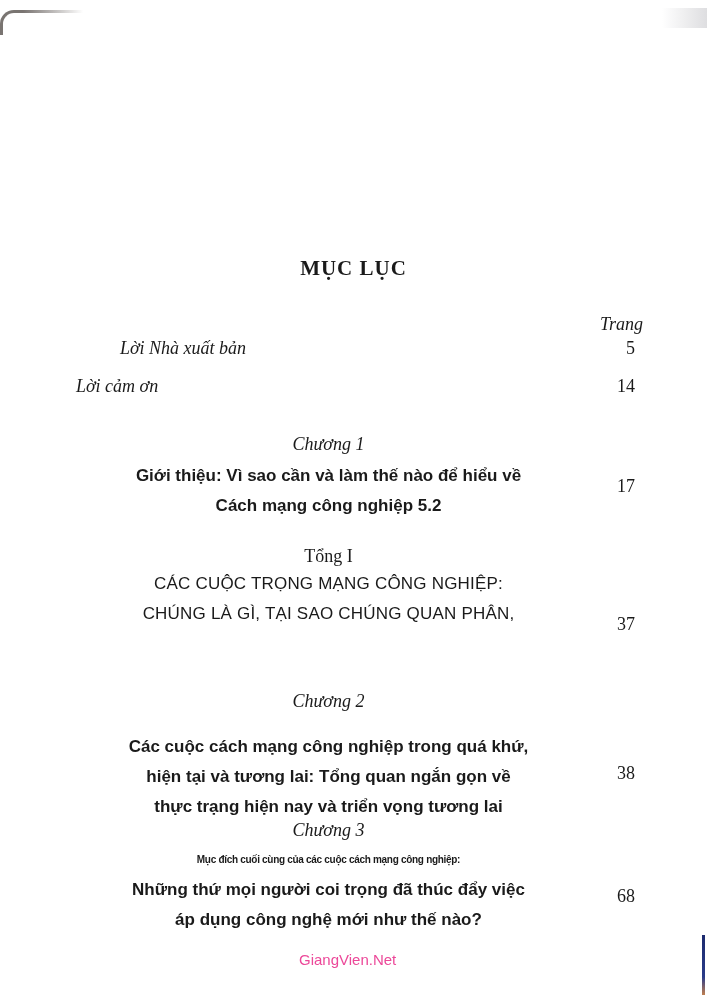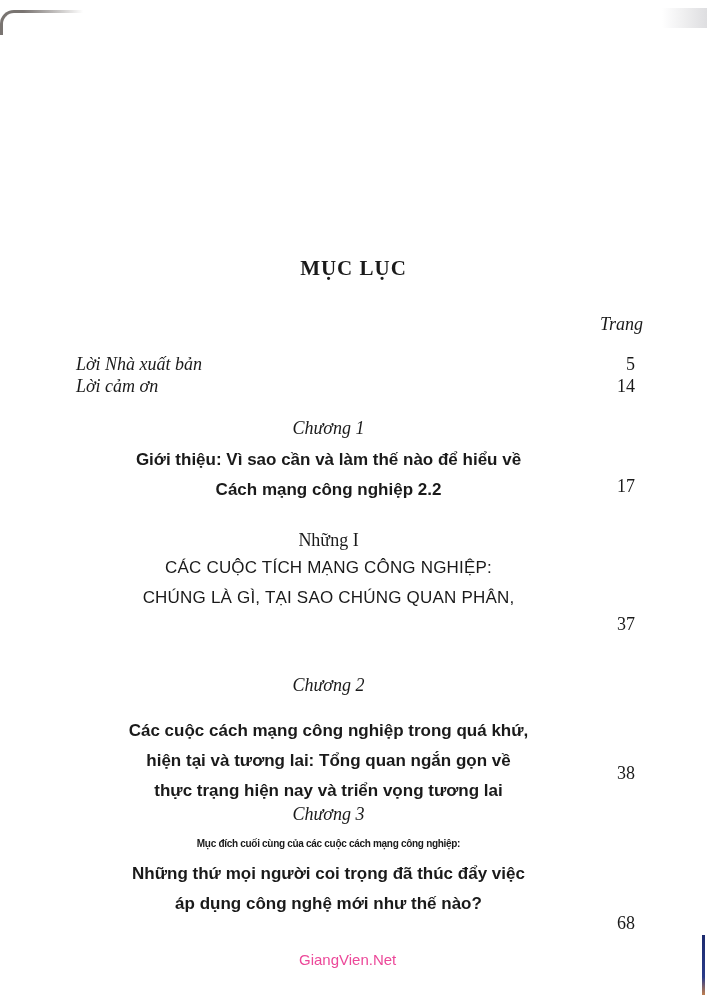--- a/index.html
+++ b/index.html
@@ -75,20 +75,21 @@
     }
     .entry {
       position: absolute;
       left: 0; right: 0;
     }
     .entry .label {
       text-align: center;
       font-size: 18px;
       margin-right: 70px;
       margin-left: 20px;
+      margin-top: 16px;
     }
     .entry .label.italic { font-style: italic; }
     .entry .line {
       text-align: center;
       font-size: 18px;
       line-height: 30px;
       margin-right: 70px;
       margin-left: 20px;
       white-space: nowrap;
     }
@@ -124,52 +125,52 @@
 <body>
 
 <div class="corner-tl"></div>
 <div class="corner-tr"></div>
 <div class="edge-br"></div>
 
 <div class="page-title">MỤC LỤC</div>
 
 <div class="col-header">Trang</div>
 
-<div class="front-item" style="top:354px;">
+<div class="front-item" style="top:338px;margin-left:44px;">
   <span>Lời Nhà xuất bản</span>
   <span class="pg">5</span>
 </div>
 <div class="front-item" style="top:376px;">
   <span>Lời cảm ơn</span>
   <span class="pg">14</span>
 </div>
 
 <div class="entry" style="top:418px;">
   <div class="label italic">Chương 1</div>
   <div class="line bold" style="margin-top:6px;">Giới thiệu: Vì sao cần và làm thế nào để hiểu về</div>
-  <div class="line bold">Cách mạng công nghiệp 2.2</div>
+  <div class="line bold">Cách mạng công nghiệp 5.2</div>
   <span class="pg" style="top:58px;">17</span>
 </div>
 
 <div class="entry" style="top:530px;">
-  <div class="label">Những I</div>
-  <div class="line caps" style="margin-top:2px;">CÁC CUỘC TÍCH MẠNG CÔNG NGHIỆP:</div>
+  <div class="label">Tổng I</div>
+  <div class="line caps" style="margin-top:2px;">CÁC CUỘC TRỌNG MẠNG CÔNG NGHIỆP:</div>
   <div class="line caps">CHÚNG LÀ GÌ, TẠI SAO CHÚNG QUAN PHÂN,</div>
   <span class="pg" style="top:84px;">37</span>
 </div>
 
 <div class="entry" style="top:675px;">
   <div class="label italic">Chương 2</div>
   <div class="line bold" style="margin-top:20px;">Các cuộc cách mạng công nghiệp trong quá khứ,</div>
   <div class="line bold">hiện tại và tương lai: Tổng quan ngắn gọn về</div>
   <div class="line bold">thực trạng hiện nay và triển vọng tương lai</div>
   <span class="pg" style="top:88px;">38</span>
 </div>
 
 <div class="entry" style="top:804px;">
   <div class="label italic">Chương 3</div>
   <div class="line bold tight" style="margin-top:4px;">Mục đích cuối cùng của các cuộc cách mạng công nghiệp:</div>
   <div class="line bold">Những thứ  mọi người coi trọng đã thúc đẩy việc</div>
   <div class="line bold">áp dụng công nghệ mới như thế nào?</div>
-  <span class="pg" style="top:82px;margin-top:27px;">68</span>
+  <span class="pg" style="top:82px;">68</span>
 </div>
 
 <div class="watermark">GiangVien.Net</div>
 
 </body></html>

